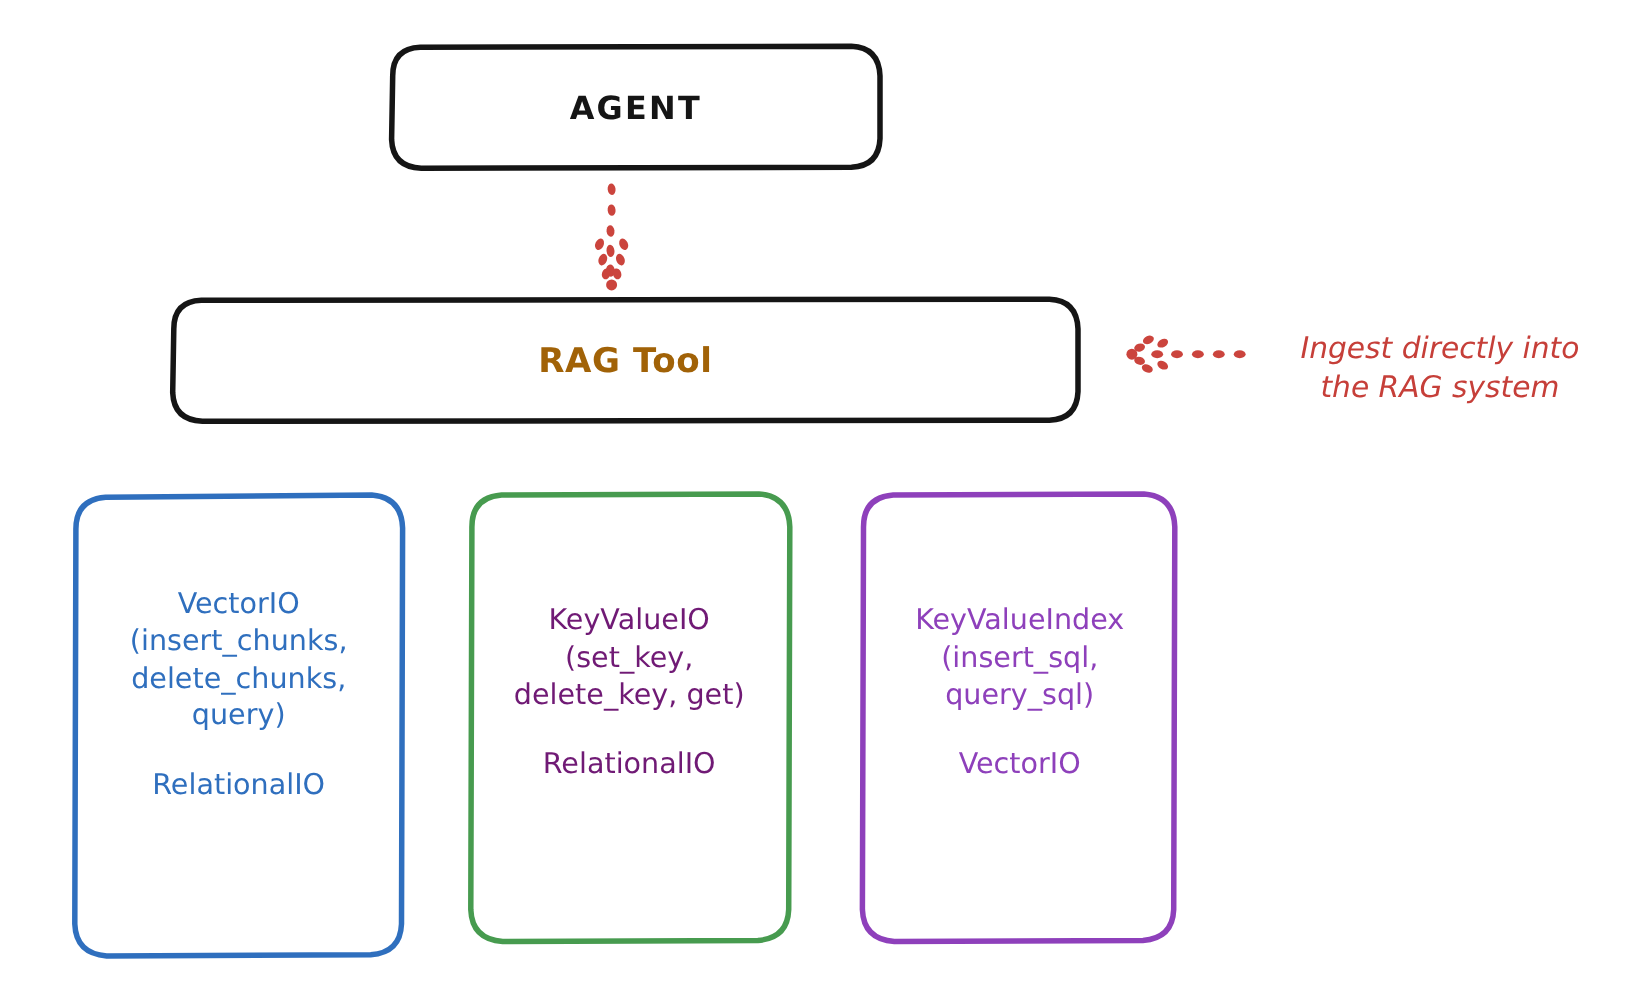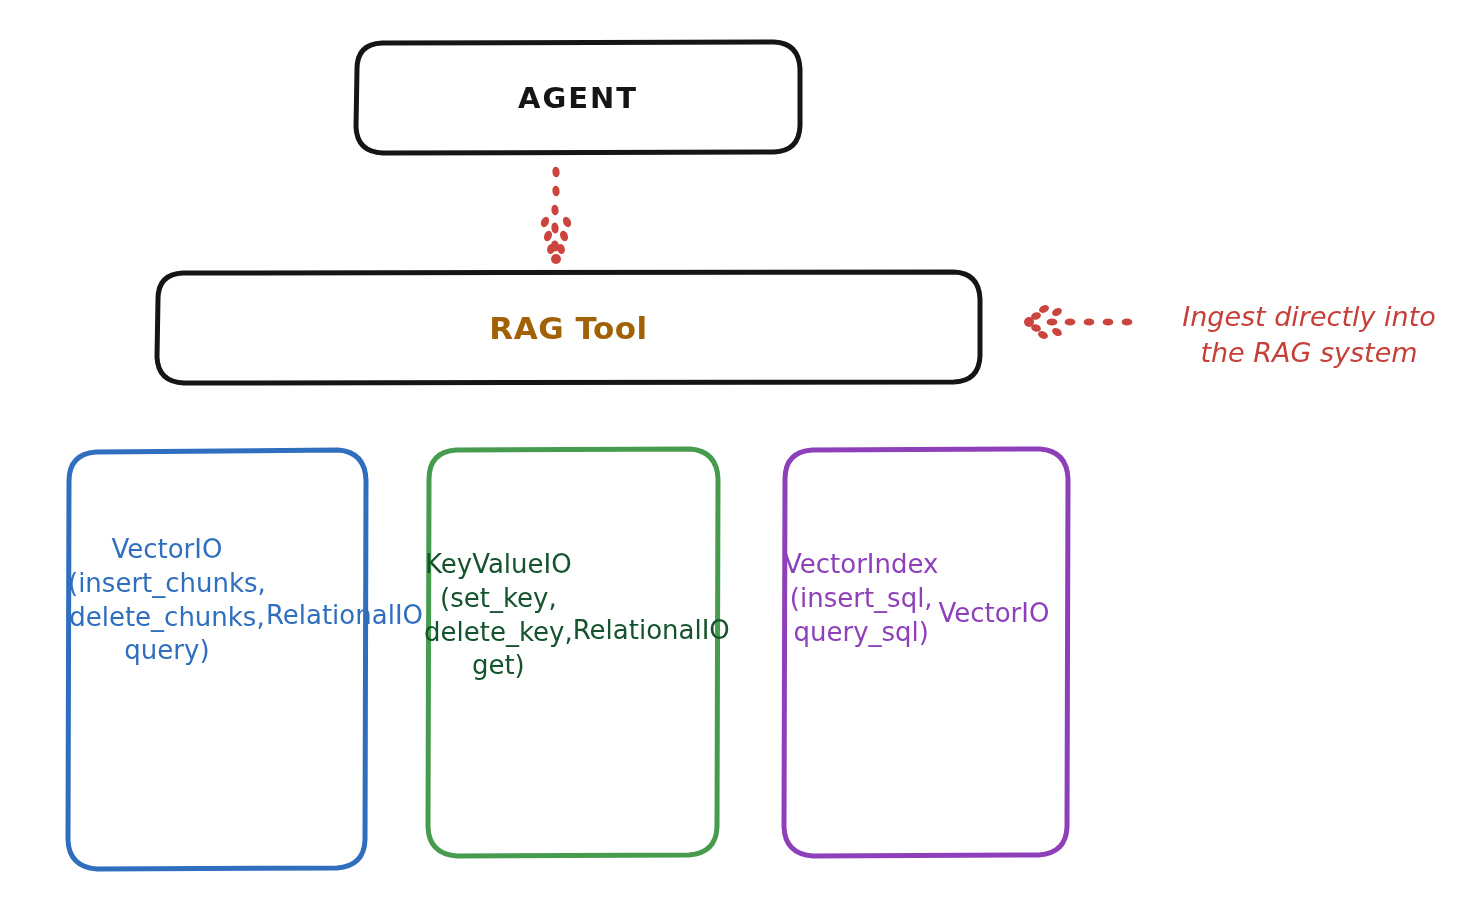--- a/index.html
+++ b/index.html
@@ -60,20 +60,21 @@
     font-size: 31px;
     color: #a16207;
     letter-spacing: 0.5px;
     font-weight: bold;
   }
 
   
   .card-label {
     position: absolute;
     display: flex;
+    flex-direction: column;
     align-items: center;
     text-align: center;
     pointer-events: none;
     line-height: 1.30;
   }
   .card-label .sig {
     font-size: 26px;
     white-space: pre-line;
   }
   .card-label .idx {
@@ -84,21 +85,21 @@
   #vector-label {
     left: 68px;
     top: 533px;
     width: 298px;
     color: #2f6fbe;
   }
   #keyvalue-label {
     left: 424px;
     top: 548px;
     width: 296px;
-    color: #14532d;
+    color: #701a75;
   }
   #relational-label {
     left: 784px;
     top: 548px;
     width: 286px;
     color: #8e40bb;
   }
 
   
   #annotation-text {
@@ -181,20 +182,20 @@
 </div>
 
 <div class="card-label" id="keyvalue-label">
   <span class="sig">KeyValueIO
 (set_key,
 delete_key, get)</span>
   <span class="idx">RelationalIO</span>
 </div>
 
 <div class="card-label" id="relational-label">
-  <span class="sig">VectorIndex
+  <span class="sig">KeyValueIndex
 (insert_sql,
 query_sql)</span>
   <span class="idx">VectorIO</span>
 </div>
 
 <div id="annotation-text">Ingest directly into
 the RAG system</div>
 
 </body></html>

